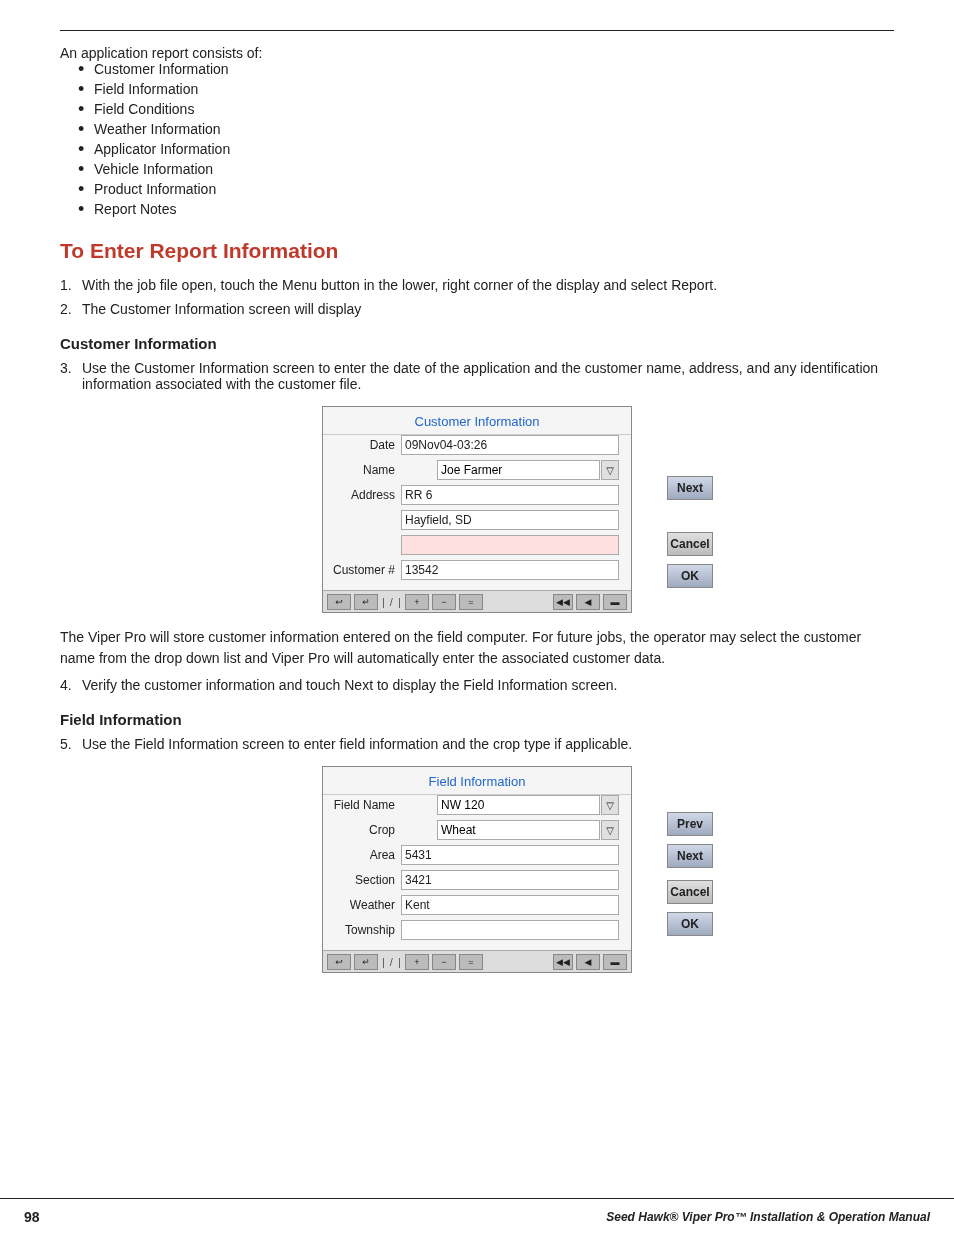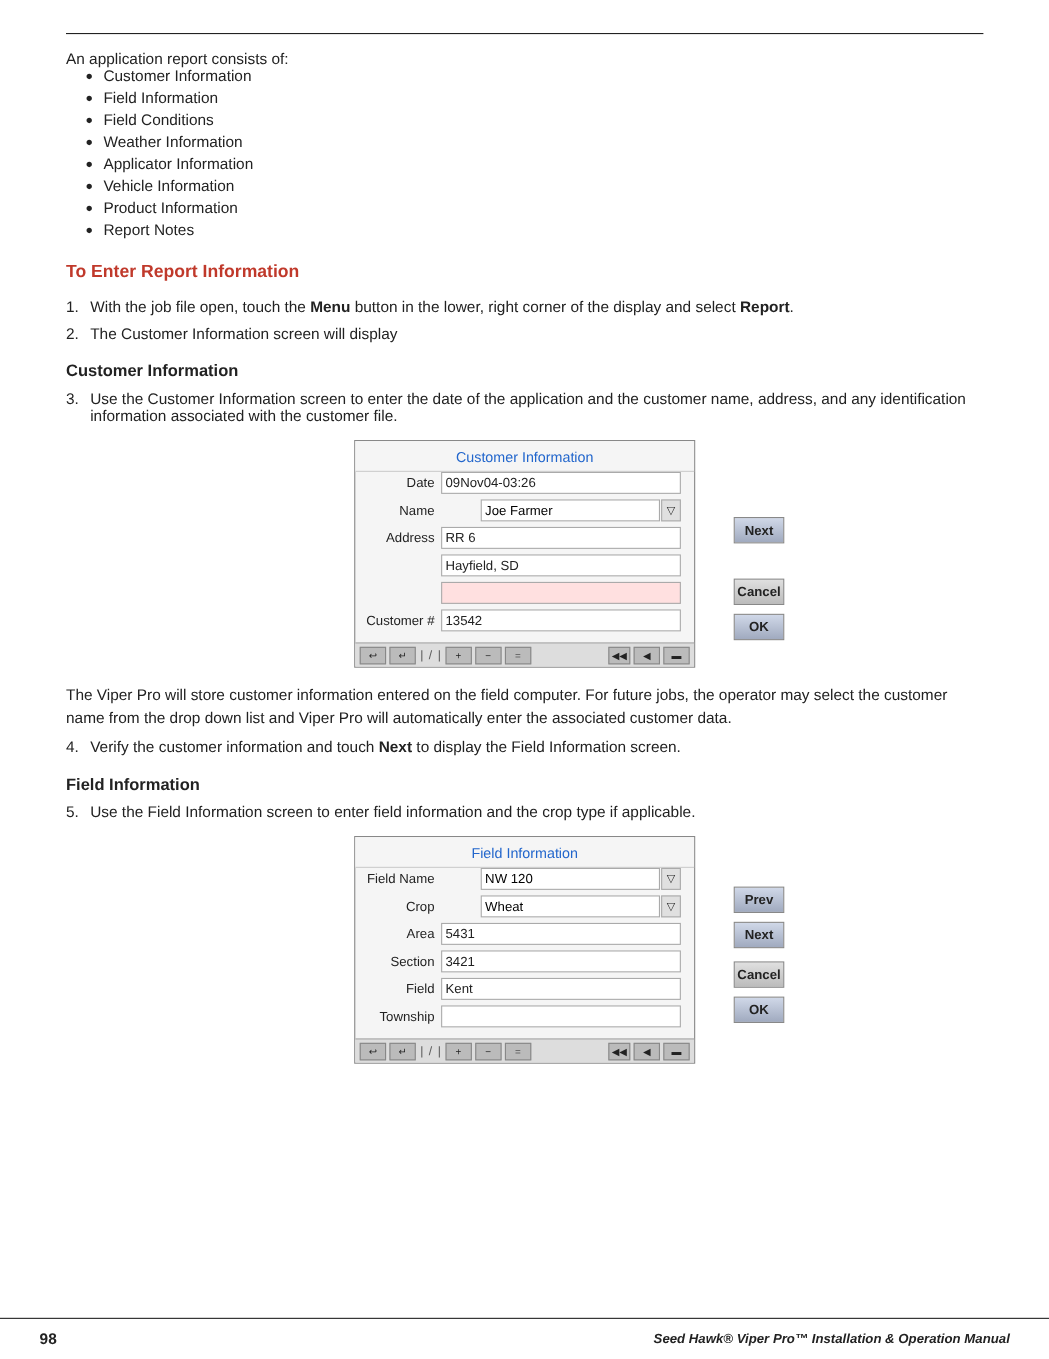--- a/index.html
+++ b/index.html
@@ -46,21 +46,21 @@
     .bullet-list li::before {
       content: "•";
       position: absolute;
       left: 0;
       font-size: 18px;
       line-height: 1;
       top: -1px;
     }
     .section-heading {
       color: #c0392b;
-      font-size: 16px;
+      font-size: 21px;
       font-weight: bold;
       margin-bottom: 14px;
       font-family: Arial, sans-serif;
     }
     .subsection-heading {
       font-size: 15px;
       font-weight: bold;
       color: #222;
       margin-bottom: 8px;
       margin-top: 18px;
@@ -69,21 +69,21 @@
       font-size: 14px;
       margin-bottom: 8px;
       padding-left: 22px;
       position: relative;
     }
     .numbered-item .num {
       position: absolute;
       left: 0;
       font-weight: normal;
     }
-    .bold { font-weight: bold; }
+    .bold { font-weight: normal; }
     
     .screen-container {
       display: flex;
       justify-content: center;
       margin: 14px 0 14px 0;
     }
     .screen-box {
       border: 1.5px solid #888;
       background: #f5f5f5;
       width: 310px;
@@ -212,21 +212,21 @@
       color: #555;
       margin: 0 1px;
     }
     
     .bottom-bar {
       position: absolute;
       bottom: 0;
       left: 0;
       right: 0;
       border-top: 1.5px solid #222;
-      padding: 10px 36px;
+      padding: 10px 24px;
       display: flex;
       align-items: center;
       justify-content: space-between;
     }
     .bottom-page-num {
       font-weight: bold;
       font-size: 14px;
     }
     .bottom-title {
       font-style: italic;
@@ -380,21 +380,21 @@
             <div class="screen-label">Area</div>
             <input class="screen-input" type="text" value="5431" style="">
           </div>
 
           <div class="screen-row">
             <div class="screen-label">Section</div>
             <input class="screen-input" type="text" value="3421" style="">
           </div>
 
           <div class="screen-row">
-            <div class="screen-label">Field</div>
+            <div class="screen-label">Weather</div>
             <input class="screen-input" type="text" value="Kent" style="">
           </div>
 
           <div class="screen-row">
             <div class="screen-label">Township</div>
             <input class="screen-input" type="text" value="" style="">
           </div>
         </div>
         <div class="screen-buttons">
           <div style="height:10px"></div>

